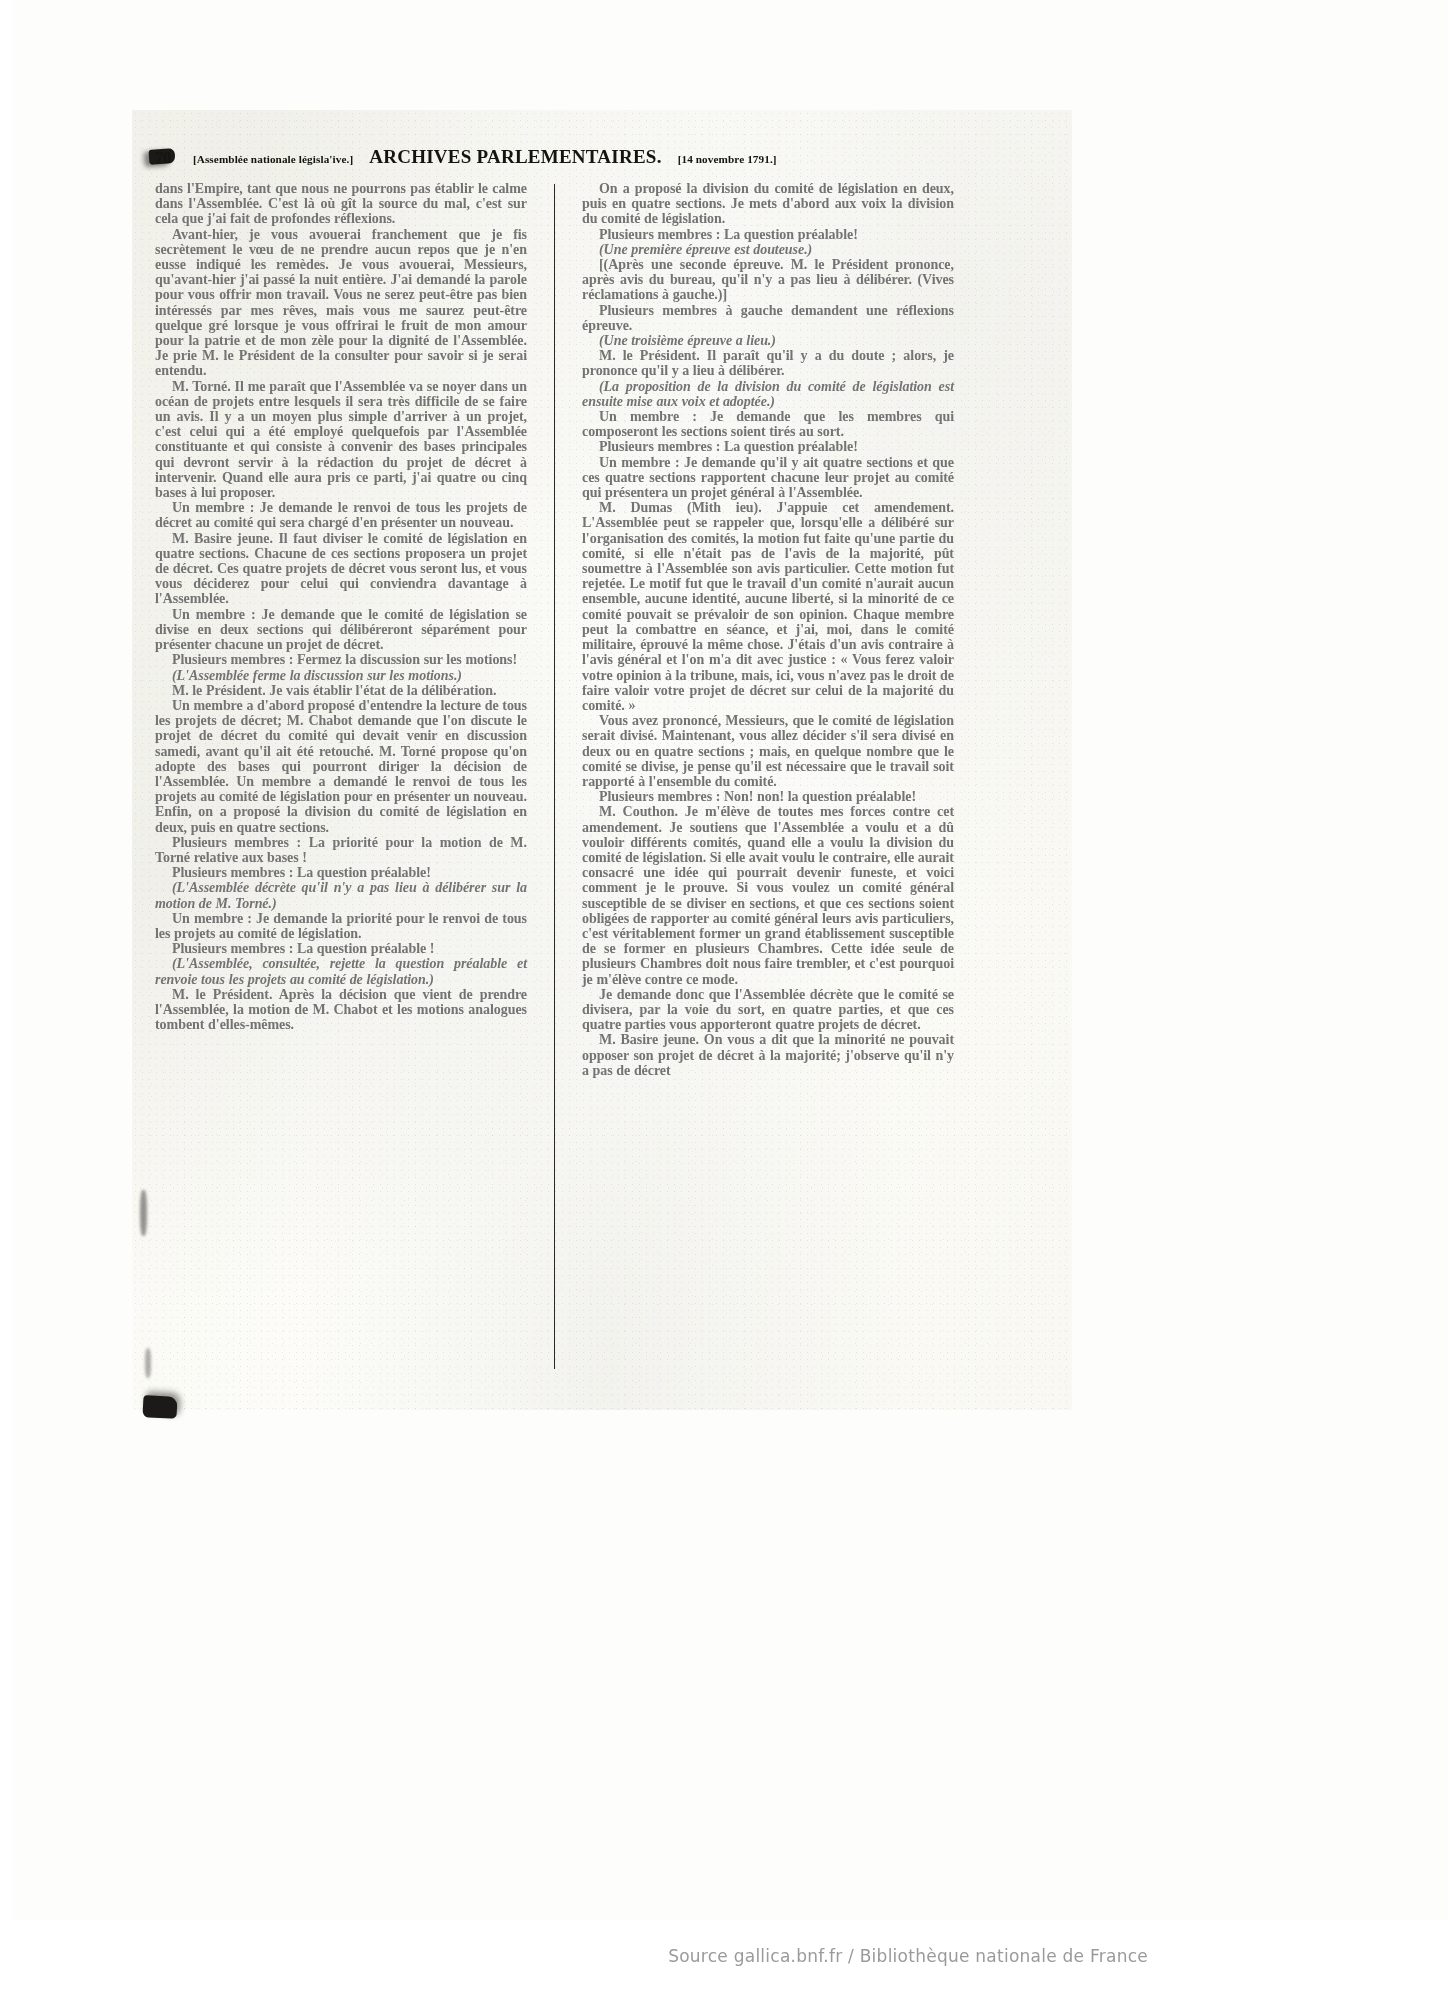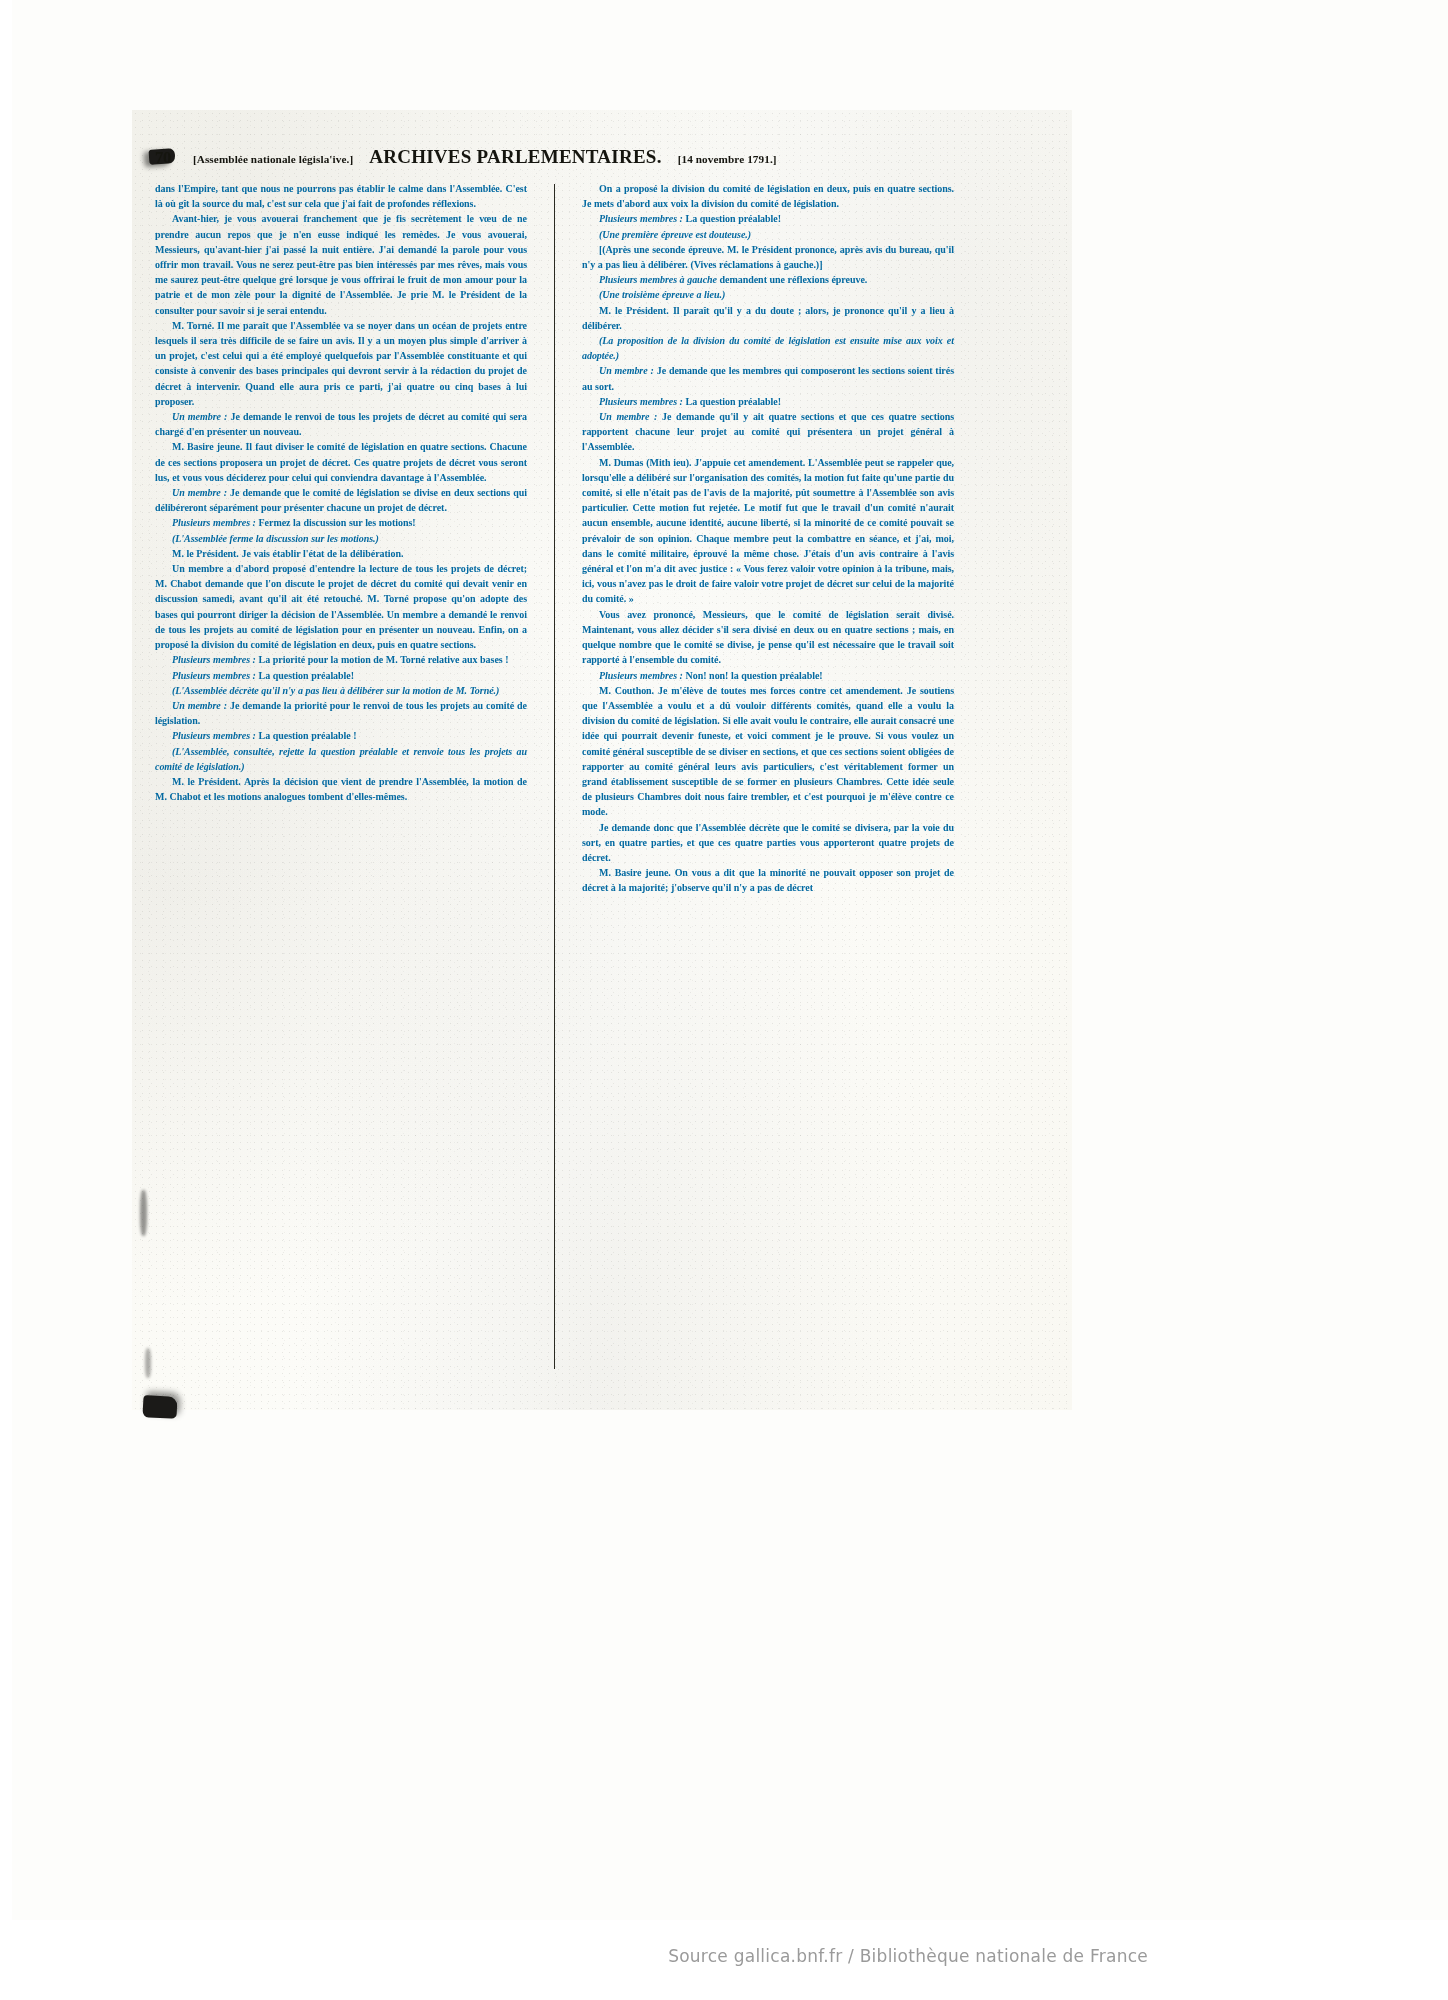--- a/index.html
+++ b/index.html
@@ -116,45 +116,45 @@
   }
 
   
   #columns {
     display: flex;
     align-items: flex-start;
     width: 800px;
   }
   .text-column {
     width: 372px;
-    font-size: 10px;
+    font-size: 14px;
     line-height: 15.2px;
     text-align: justify;
-    color: #0369a1;
+    color: #737373;
     font-weight: bold;
     letter-spacing: -0.05px;
     word-spacing: 0.2px;
   }
   #column-rule {
     width: 0;
     border-left: 1.6px solid #2a2a22;
     align-self: stretch;
     margin: 3px 27px 0 27px;
     min-height: 1185px;
   }
 
   .para {
     margin: 0;
     text-indent: 17px;
   }
   .para.no-indent { text-indent: 0; }
 
   
   .speaker-bold   { font-weight: bold; }
-  .speaker-italic { font-style: italic; font-weight: bold; }
+  .speaker-italic { font-weight: bold; }
   .stage          { font-style: italic; font-weight: bold; }
 
   
   #gallica-footer {
     position: absolute;
     left: 0; top: 1920px;
     width: 1204px; height: 80px;
     background: #ffffff;
     text-align: center;
   }

